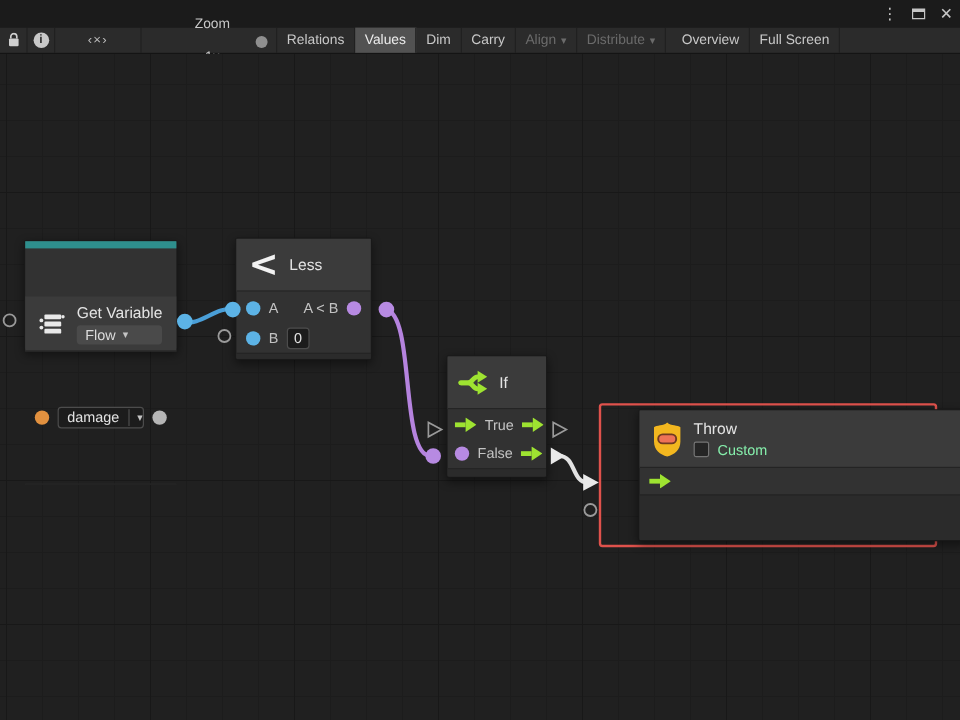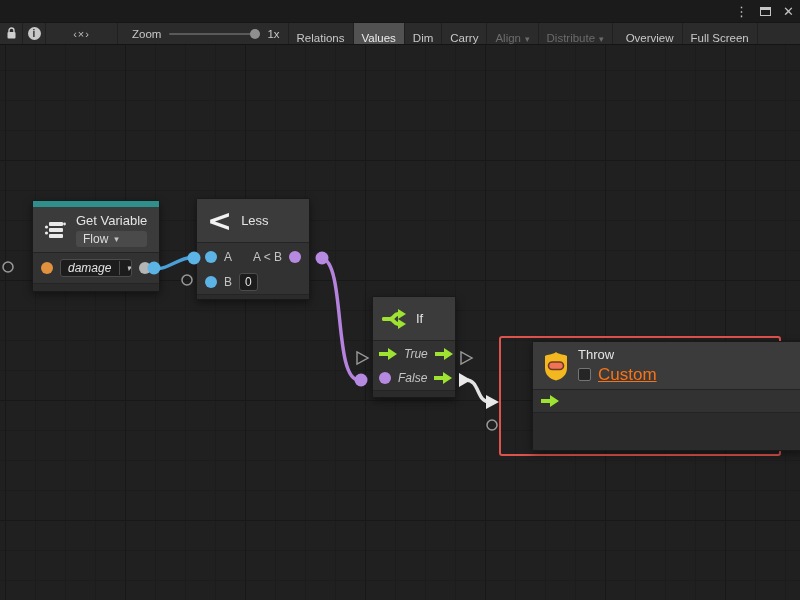--- a/index.html
+++ b/index.html
@@ -20,24 +20,24 @@
   .maxbox{width:11px;height:9px;border:1px solid #c5c5c5;border-top:3px solid #c5c5c5;}
 
   
   .toolbar{position:absolute;left:0;top:22px;width:800px;height:23px;background:#2b2b2b;
            border-top:1px solid #161616;border-bottom:1px solid #141414;
            display:flex;align-items:stretch;font-size:11.5px;color:#c8c8c8;}
   .tb-seg{display:flex;align-items:center;justify-content:center;border-right:1px solid #202020;}
   .tb-icon-btn{width:23px;}
   .tb-code-btn{width:72px;color:#bdbdbd;font-size:11px;letter-spacing:1px;}
   .tb-graph{display:flex;align-items:center;gap:6px;padding:0 10px;border-right:none;}
-  .tb-zoom{display:flex;align-items:center;gap:8px;padding:0 8px 0 14px;border-right:1px solid #202020;}
+  .tb-zoom{display:flex;align-items:center;gap:8px;padding:0 8px 0 14px;border-right:1px solid #202020;flex-direction:column;}
   .zoom-track{position:relative;width:90px;height:2px;background:#5a5a5a;border-radius:1px;}
   .zoom-handle{position:absolute;right:-1px;top:-4px;width:10px;height:10px;border-radius:50%;background:#8f8f8f;}
-  .tb-btn{display:flex;align-items:flex-end;gap:4px;padding:0 8px;border-right:1px solid #202020;cursor:default;white-space:nowrap;}
+  .tb-btn{display:flex;align-items:center;gap:4px;padding:0 8px;border-right:1px solid #202020;cursor:default;white-space:nowrap;}
   .tb-btn.active{background:#525252;color:#ececec;}
   .tb-btn.disabled{color:#6b6b6b;}
   .tb-btn .dd{font-size:9px;margin-top:1px;}
   .tb-spacer{width:5px;border-right:none;}
 
   
   .canvas{position:absolute;left:0;top:45px;width:800px;height:555px;background-color:#202020;
     background-image:
       linear-gradient(#181818 1px,transparent 1px),
       linear-gradient(90deg,#181818 1px,transparent 1px),
@@ -61,21 +61,21 @@
   .chip{background:#4a4a4a;border-radius:3px;padding:1px 7px;font-size:12px;color:#dcdcdc;
         display:inline-flex;align-items:center;gap:6px;}
   .chip .dd{font-size:9px;color:#c4c4c4;}
   .field{background:#1c1c1c;border:1px solid #4c4c4c;border-radius:3px;padding:1px 7px;
          font-size:12px;color:#e2e2e2;white-space:nowrap;overflow:hidden;}
   .split-field{display:flex;align-items:center;padding-right:0;}
   .split-field .dd{border-left:1px solid #4c4c4c;padding:0 6px;margin-left:8px;font-size:9px;color:#c4c4c4;align-self:stretch;display:flex;align-items:center;}
   .checkbox{width:13px;height:13px;background:#252525;border:1px solid #757575;border-radius:2px;flex:none;}
   .hcol{display:flex;flex-direction:column;gap:3px;}
   .hrow{display:flex;align-items:center;gap:7px;}
-  .flex1{flex:1;font-style:italic;}
+  .flex1{flex:1;}
   .selection-box{position:absolute;border:2px solid #e0524c;border-radius:3px;z-index:1;}
   .arrow-svg{display:block;flex:none;}
   .big-less{font-size:30px;font-weight:bold;color:#f2f2f2;line-height:24px;font-family:"DejaVu Sans",sans-serif;}
 
   
   .wires{position:absolute;left:0;top:0;width:800px;height:555px;z-index:3;pointer-events:none;}
 </style>
 </head>
 <body>
 
@@ -136,21 +136,21 @@
     </div>
     <div class="tb-btn">
       <span>Full Screen</span>
     </div>
   </div>
 
   <div class="canvas">
 
     <div class="selection-box" style="left:499px;top:291px;width:282px;height:120px;"></div>
 
-    <div class="node" style="left:32px;top:155px;width:128px;height:92px;">
+    <div class="node" style="left:20px;top:155px;width:128px;height:92px;gap:40px;">
       <div class="node-accent"></div>
       <div class="node-header" style="height:46px;">
         <svg width="24" height="24" viewBox="0 0 24 24">
           <rect x="6" y="4" width="14" height="4" rx="1" fill="#e9e9e9"></rect>
           <rect x="6" y="10" width="14" height="4" rx="1" fill="#e9e9e9"></rect>
           <rect x="6" y="16" width="14" height="4" rx="1" fill="#e9e9e9"></rect>
           <circle cx="3.5" cy="9" r="1.6" fill="#e9e9e9"></circle>
           <circle cx="3.5" cy="15" r="1.6" fill="#e9e9e9"></circle>
           <circle cx="21.5" cy="6" r="1.4" fill="#e9e9e9"></circle>
         </svg>
@@ -230,21 +230,21 @@
     <div class="node" style="left:532px;top:296px;width:272px;height:110px;">
       <div class="node-header" style="height:48px;">
         <svg width="26" height="30" viewBox="0 0 26 30">
           <path d="M13,1 C16,4 22,3 24,5 V17 C24,24 19,28 13,29.5 C7,28 2,24 2,17 V5 C4,3 10,4 13,1 Z" fill="#f3b71f"></path>
           <rect x="5.5" y="11" width="15" height="7.5" rx="3.75" fill="#ee7357" stroke="#703a22" stroke-width="1.6"></rect>
         </svg>
         <div class="hcol">
           <span class="node-title">Throw</span>
           <span class="hrow">
             <span class="checkbox"></span>
-            <span style="font-size:17px;color:#f97316;text-decoration:underline;">Custom</span>
+            <span style="font-size:12px;color:#86efac;">Custom</span>
           </span>
         </div>
       </div>
       <div class="port-row" style="height:22px;">
         <svg class="arrow-svg" width="18" height="12" viewBox="0 0 18 12">
           <rect x="0" y="4" width="9" height="4" fill="#9ee331"></rect>
             <polygon points="9,0 18,6 9,12" fill="#9ee331"></polygon>
         </svg>
       </div>
       <div class="node-footer flex1"></div>

